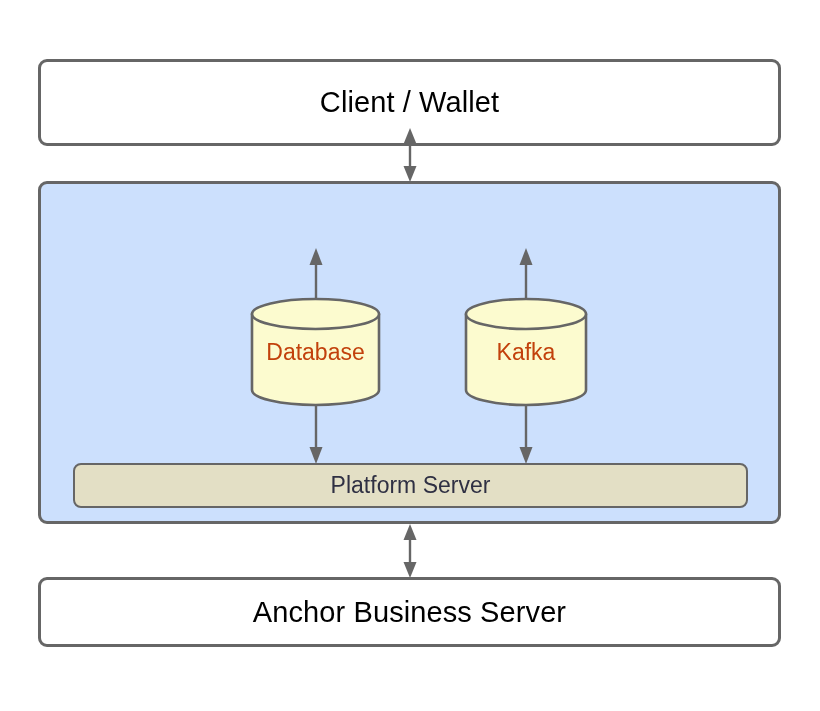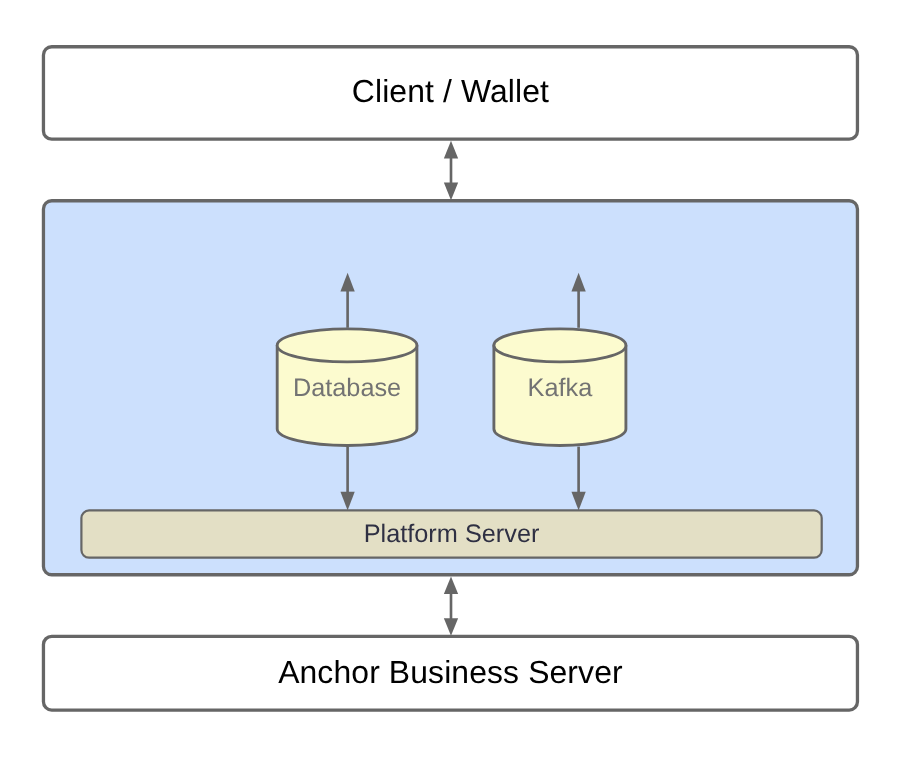--- a/index.html
+++ b/index.html
@@ -71,21 +71,21 @@
   }
   .cylinder .cyl-label {
     position: absolute;
     left: 0;
     right: 0;
     top: 0;
     bottom: 0;
     display: flex;
     align-items: center;
     justify-content: center;
-    color: #737373;
+    color: #c2410c;
     font-size: 23px;
     white-space: nowrap;
     pointer-events: none;
   }
 
   
   .connector {
     position: absolute;
   }
   .connector svg {
@@ -95,21 +95,21 @@
     width: 100%;
     height: 100%;
     overflow: visible;
   }
 </style>
 </head>
 <body>
 
 <div id="canvas">
 
-  <div class="node outer-box" style="left:38px; top:41px; width:743px; height:87px;">
+  <div class="node outer-box" style="left:38px; top:59px; width:743px; height:87px;">
     <span>Client / Wallet</span>
   </div>
 
   <div class="connector" style="left:392px; top:128px; width:36px; height:54px;">
     <svg viewBox="0 0 36 54" preserveAspectRatio="none">
       <line x1="18" y1="10" x2="18" y2="44" stroke="#666666" stroke-width="2.4"></line>
       <polygon points="18,0 11.5,16 24.5,16" fill="#666666"></polygon>
       <polygon points="18,54 11.5,38 24.5,38" fill="#666666"></polygon>
     </svg>
   </div>
@@ -132,21 +132,21 @@
   </div>
 
   <div class="cylinder" style="left:250px; top:297px; width:131px; height:110px;">
     <svg viewBox="0 0 131 110" preserveAspectRatio="none">
       <path d="M 2,17 L 2,93 A 63.5,15 0 0 0 129,93 L 129,17 Z" fill="#fcfbcf" stroke="#666666" stroke-width="2.6" stroke-linejoin="round"></path>
       <ellipse cx="65.5" cy="17" rx="63.5" ry="15" fill="#fcfbcf" stroke="#666666" stroke-width="2.6"></ellipse>
     </svg>
     <div class="cyl-label">Database</div>
   </div>
 
-  <div class="cylinder" style="left:447px; top:297px; width:124px; height:110px;">
+  <div class="cylinder" style="left:464px; top:297px; width:124px; height:110px;">
     <svg viewBox="0 0 124 110" preserveAspectRatio="none">
       <path d="M 2,17 L 2,93 A 60,15 0 0 0 122,93 L 122,17 Z" fill="#fcfbcf" stroke="#666666" stroke-width="2.6" stroke-linejoin="round"></path>
       <ellipse cx="62" cy="17" rx="60" ry="15" fill="#fcfbcf" stroke="#666666" stroke-width="2.6"></ellipse>
     </svg>
     <div class="cyl-label">Kafka</div>
   </div>
 
   <div class="connector" style="left:305px; top:406px; width:22px; height:58px;">
     <svg viewBox="0 0 22 58" preserveAspectRatio="none">
       <line x1="11" y1="0" x2="11" y2="46" stroke="#666666" stroke-width="2.4"></line>

